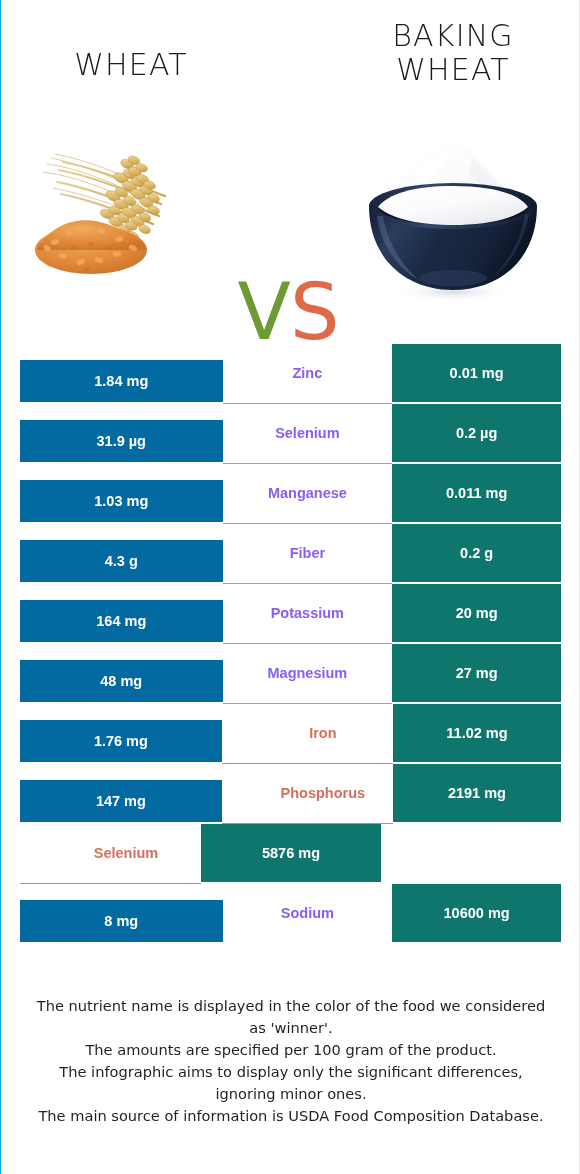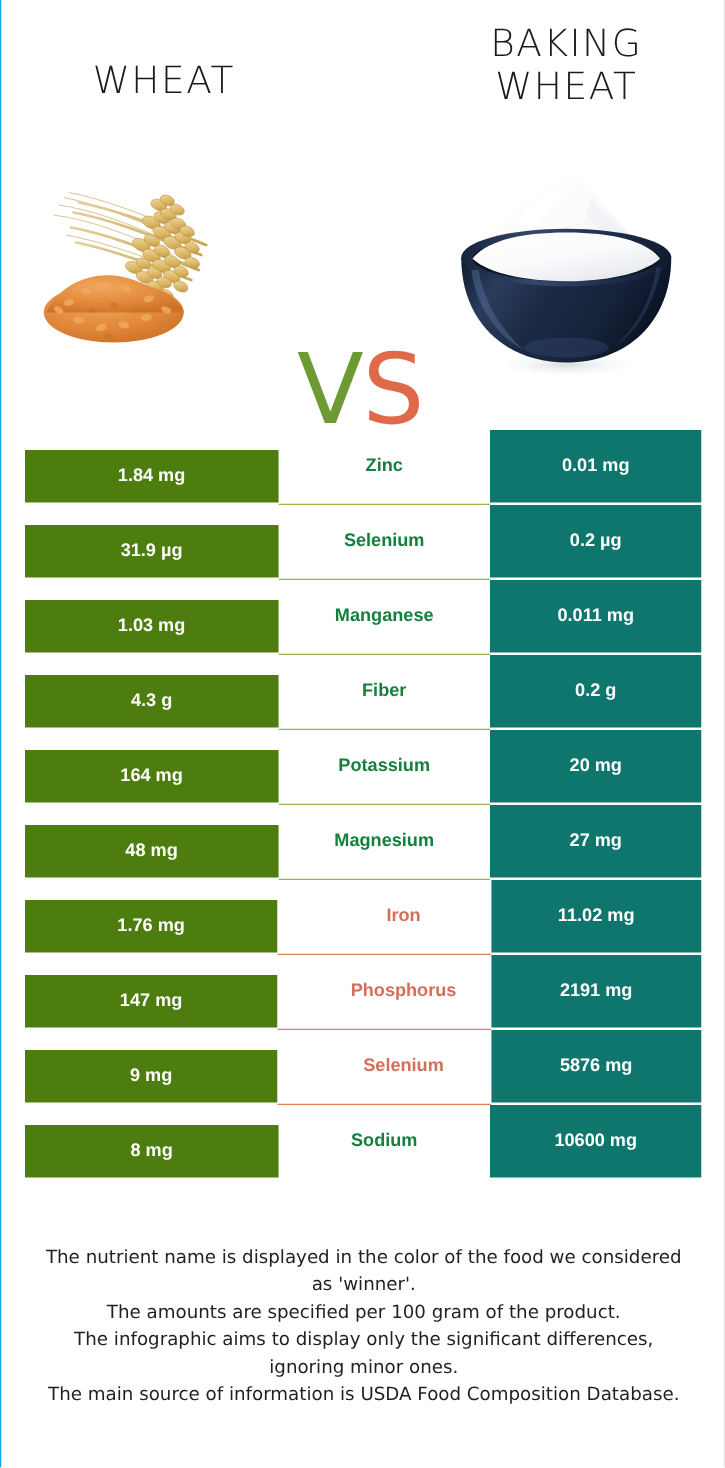--- a/index.html
+++ b/index.html
@@ -121,32 +121,32 @@
   .cell {
     display: flex;
     align-items: center;
     justify-content: center;
     box-sizing: border-box;
     font-size: 14.5px;
     line-height: 1;
   }
   .cell-left {
     width: 216px;
-    background: #4d7c0f;
+    background: #0369a1;
     color: #ffffff;
     font-weight: 600;
     margin-top: 16px;
   }
   .cell-mid {
     width: 181px;
     background: #ffffff;
     font-weight: 600;
     position: relative;
   }
-  .cell-mid.win-left  { color: #15803d; }
+  .cell-mid.win-left  { color: #8b5cf6; }
   .cell-mid.win-right { color: #d4705a; padding-left: 31px; }
   .cell-mid::after {
     content: "";
     position: absolute;
     left: 0;
     right: 0;
     bottom: -2px;
     height: 1px;
   }
   .cell-mid.win-left::after  { background: #9bb24e; }
@@ -396,21 +396,20 @@
       <div class="cell cell-right">11.02 mg</div>
     </div>
 
     <div class="row">
       <div class="cell cell-left">147 mg</div>
       <div class="cell cell-mid win-right">Phosphorus</div>
       <div class="cell cell-right">2191 mg</div>
     </div>
 
     <div class="row">
-      <div class="cell cell-left">9 mg</div>
       <div class="cell cell-mid win-right">Selenium</div>
       <div class="cell cell-right">5876 mg</div>
     </div>
 
     <div class="row">
       <div class="cell cell-left">8 mg</div>
       <div class="cell cell-mid win-left">Sodium</div>
       <div class="cell cell-right">10600 mg</div>
     </div>
 

